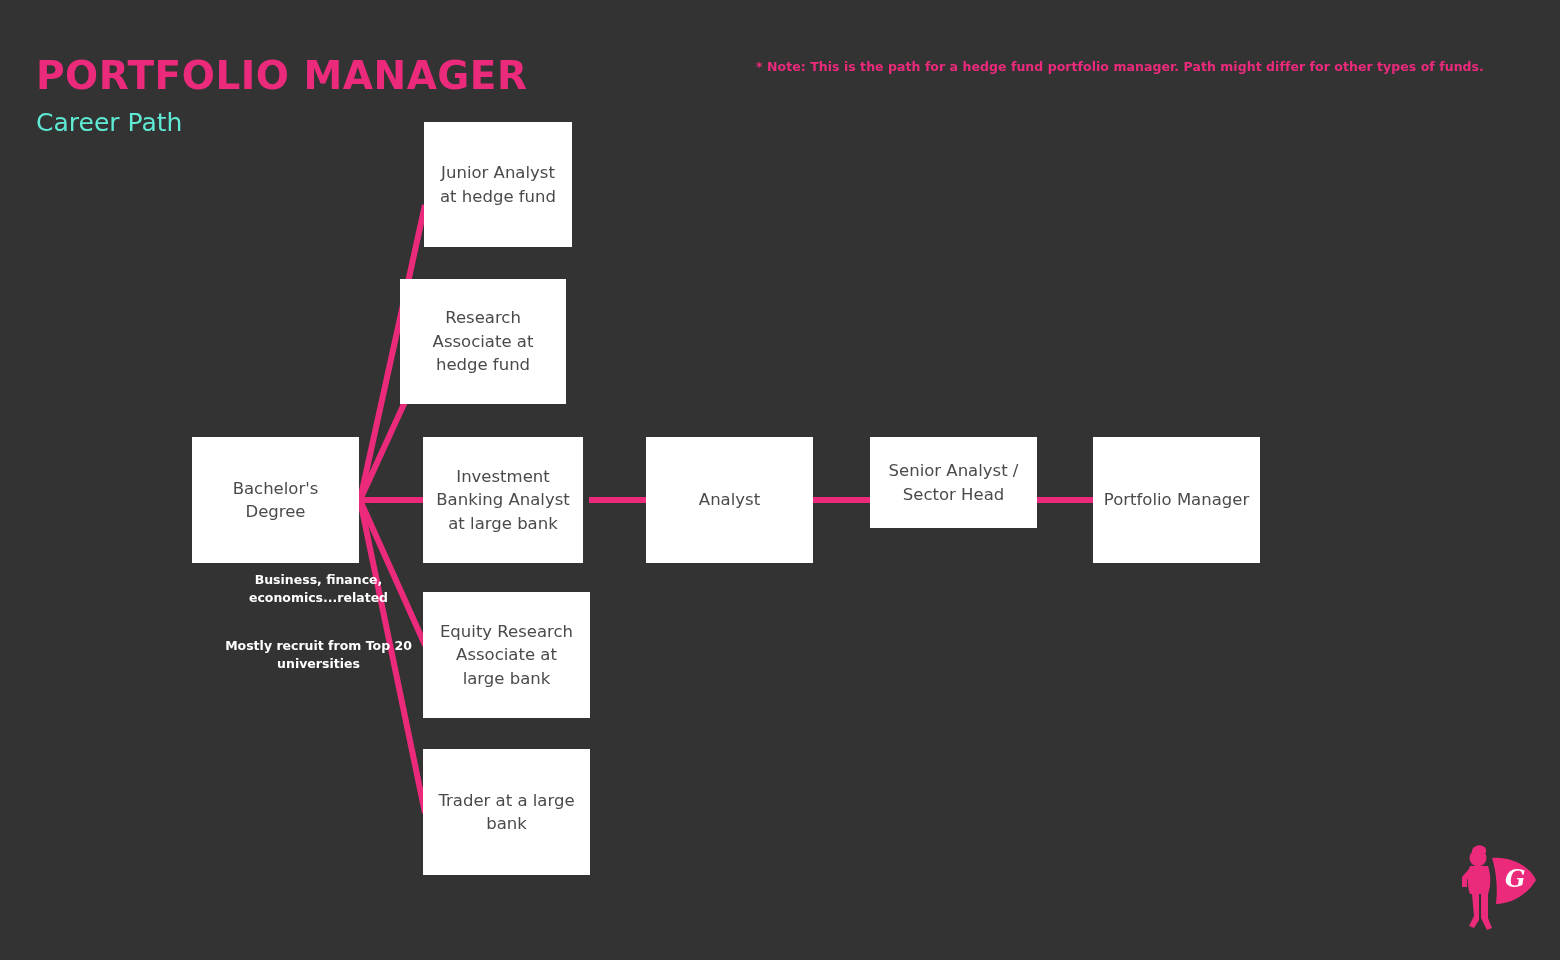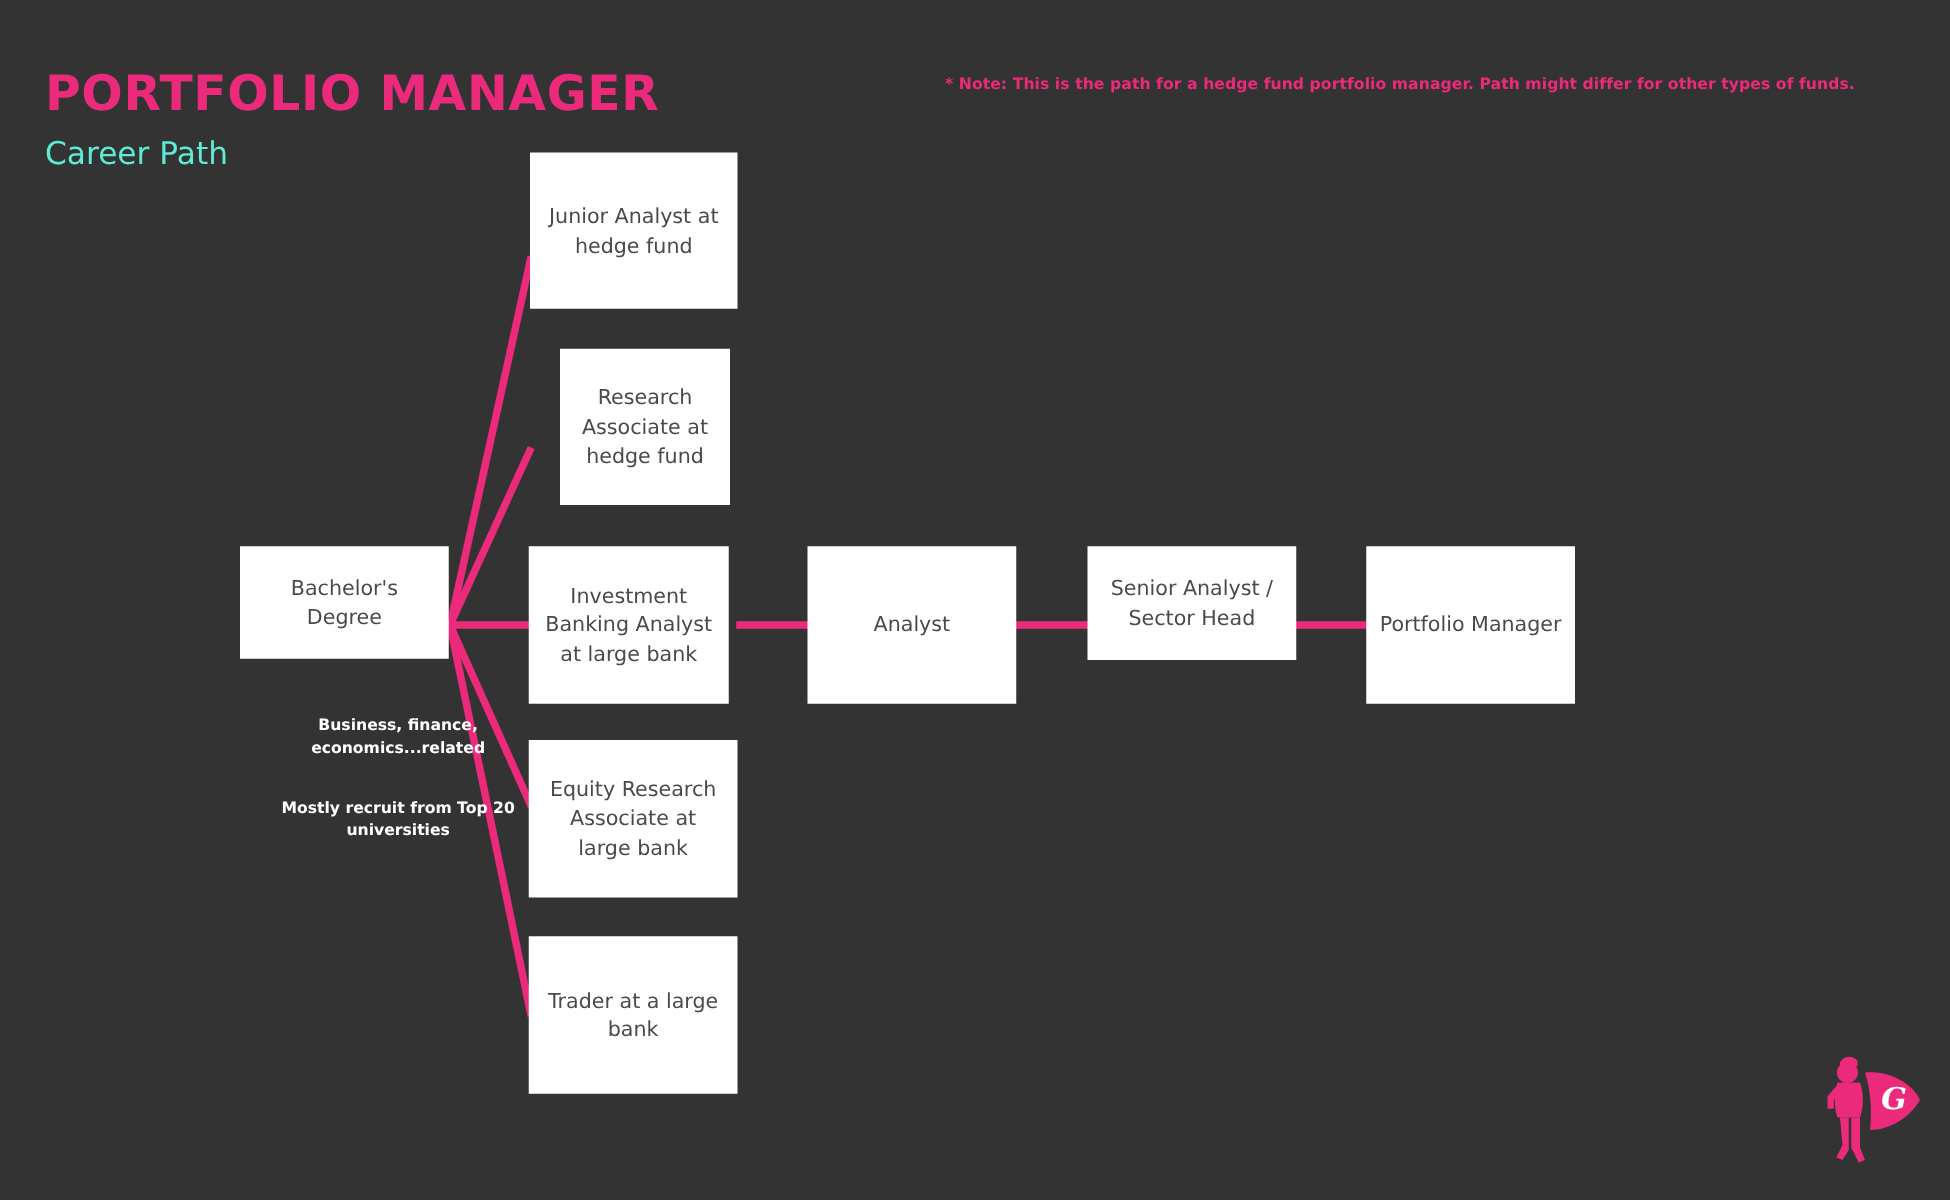--- a/index.html
+++ b/index.html
@@ -112,31 +112,31 @@
       <line x1="360" y1="500" x2="425" y2="358"></line>
       <line x1="358" y1="500" x2="425" y2="500"></line>
       <line x1="360" y1="500" x2="425" y2="645"></line>
       <line x1="360" y1="500" x2="425" y2="813"></line>
       <line x1="589" y1="500" x2="648" y2="500"></line>
       <line x1="812" y1="500" x2="872" y2="500"></line>
       <line x1="1035" y1="500" x2="1095" y2="500"></line>
     </g>
   </svg>
 
-  <div class="node" style="left:192px; top:437px; width:167px; height:90px;">
+  <div class="node" style="left:192px; top:437px; width:167px; height:126px;">
     <span>Bachelor's Degree</span>
   </div>
   <div class="caption" style="left:180px; top:571px; width:191px;">Business, finance, economics...related</div>
   <div class="caption" style="left:180px; top:637px; width:191px;">Mostly recruit from Top 20 universities</div>
 
-  <div class="node" style="left:424px; top:122px; width:166px; height:125px;">
+  <div class="node" style="left:424px; top:122px; width:148px; height:125px;">
     <span>Junior Analyst at hedge fund</span>
   </div>
 
-  <div class="node" style="left:448px; top:279px; width:136px; height:125px;">
+  <div class="node" style="left:400px; top:279px; width:166px; height:125px;">
     <span>Research Associate at hedge fund</span>
   </div>
 
   <div class="node" style="left:423px; top:437px; width:160px; height:126px;">
     <span>Investment Banking Analyst at large bank</span>
   </div>
 
   <div class="node" style="left:423px; top:592px; width:167px; height:126px;">
     <span>Equity Research Associate at large bank</span>
   </div>

